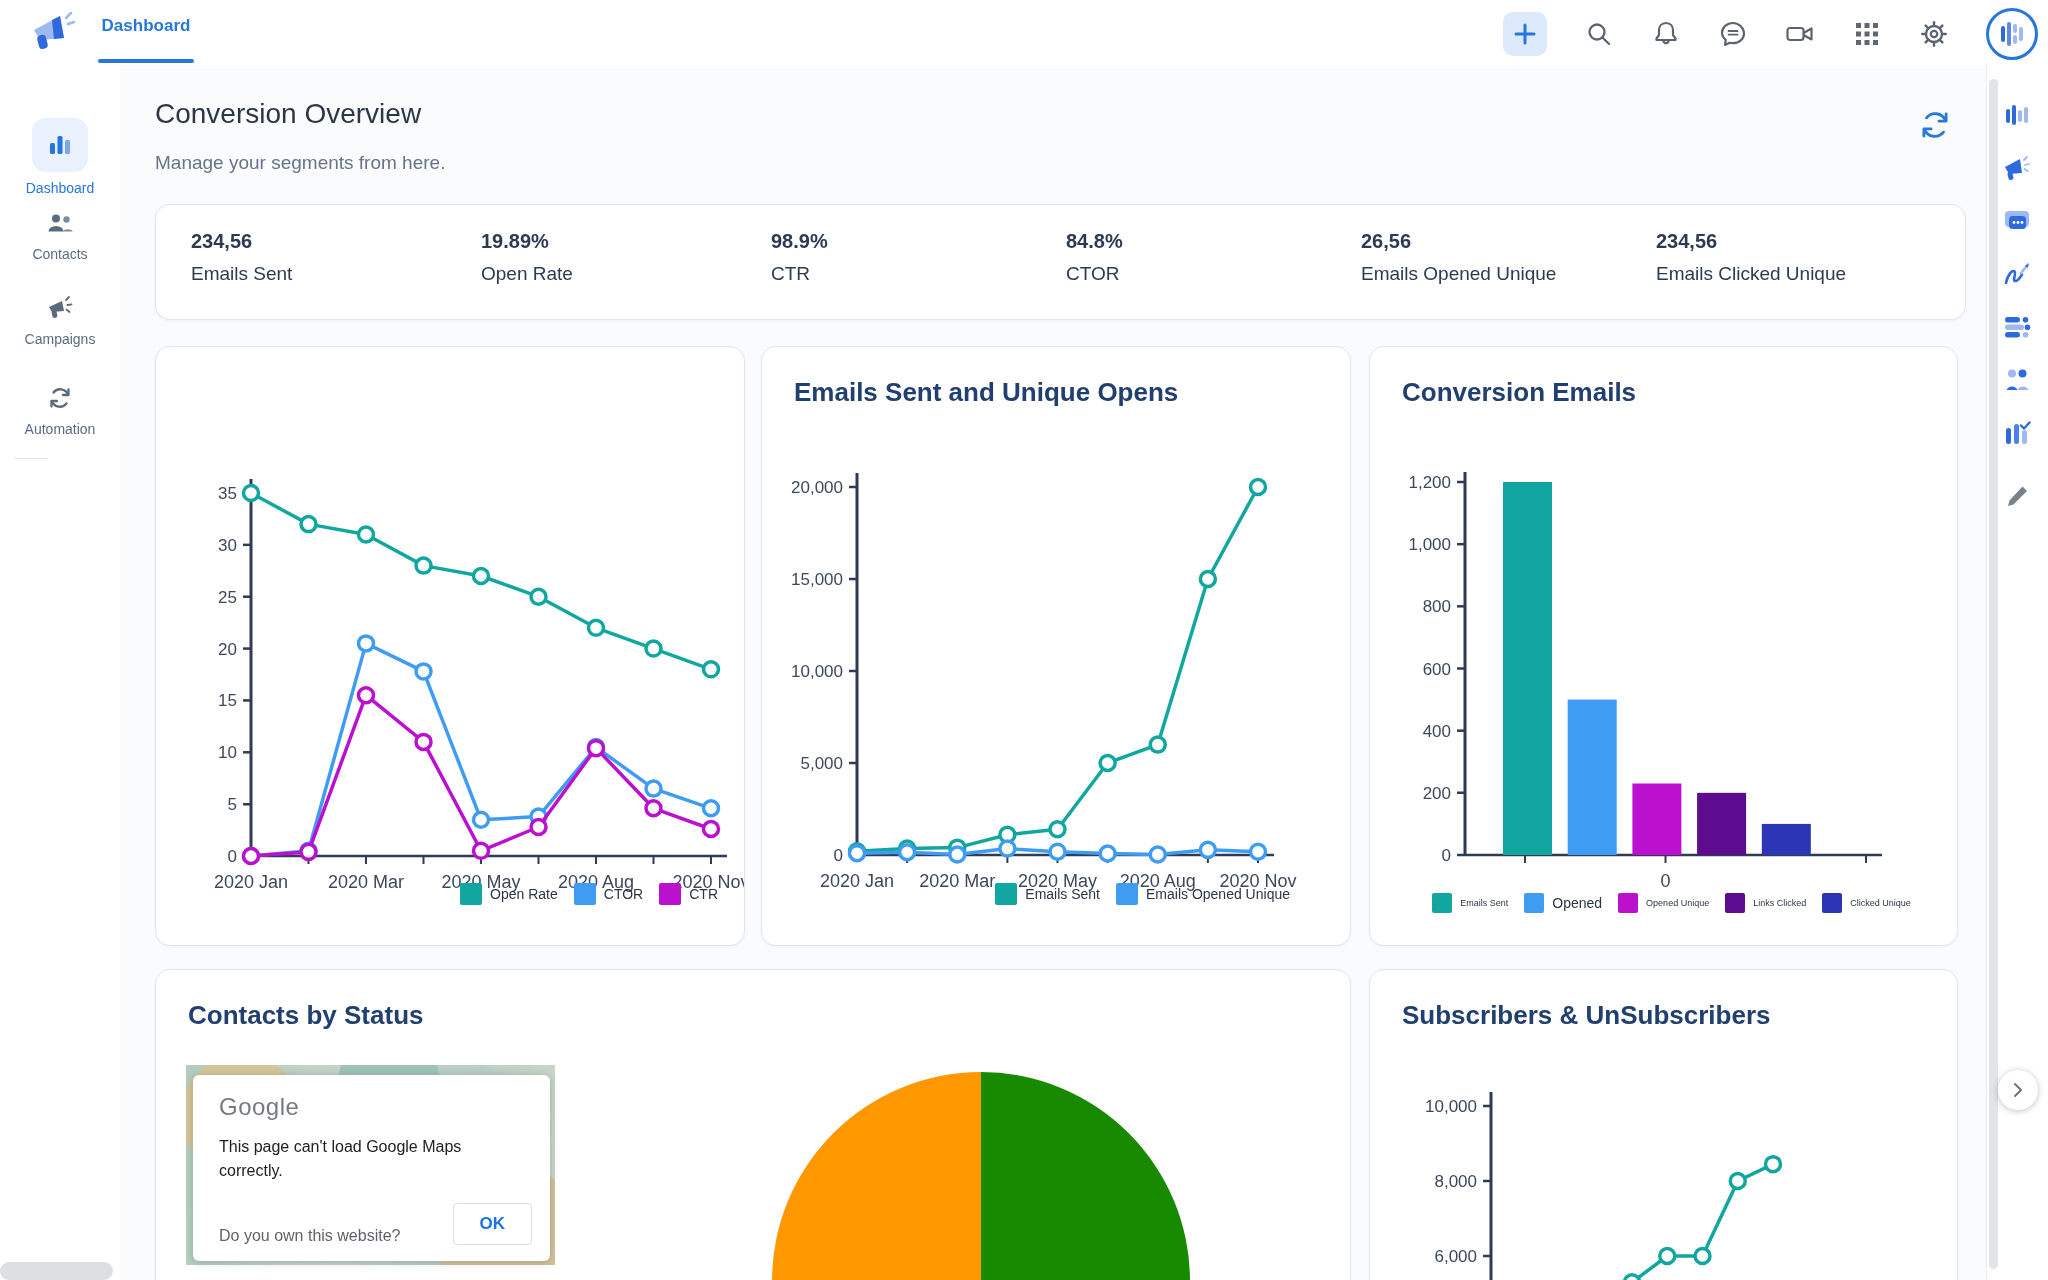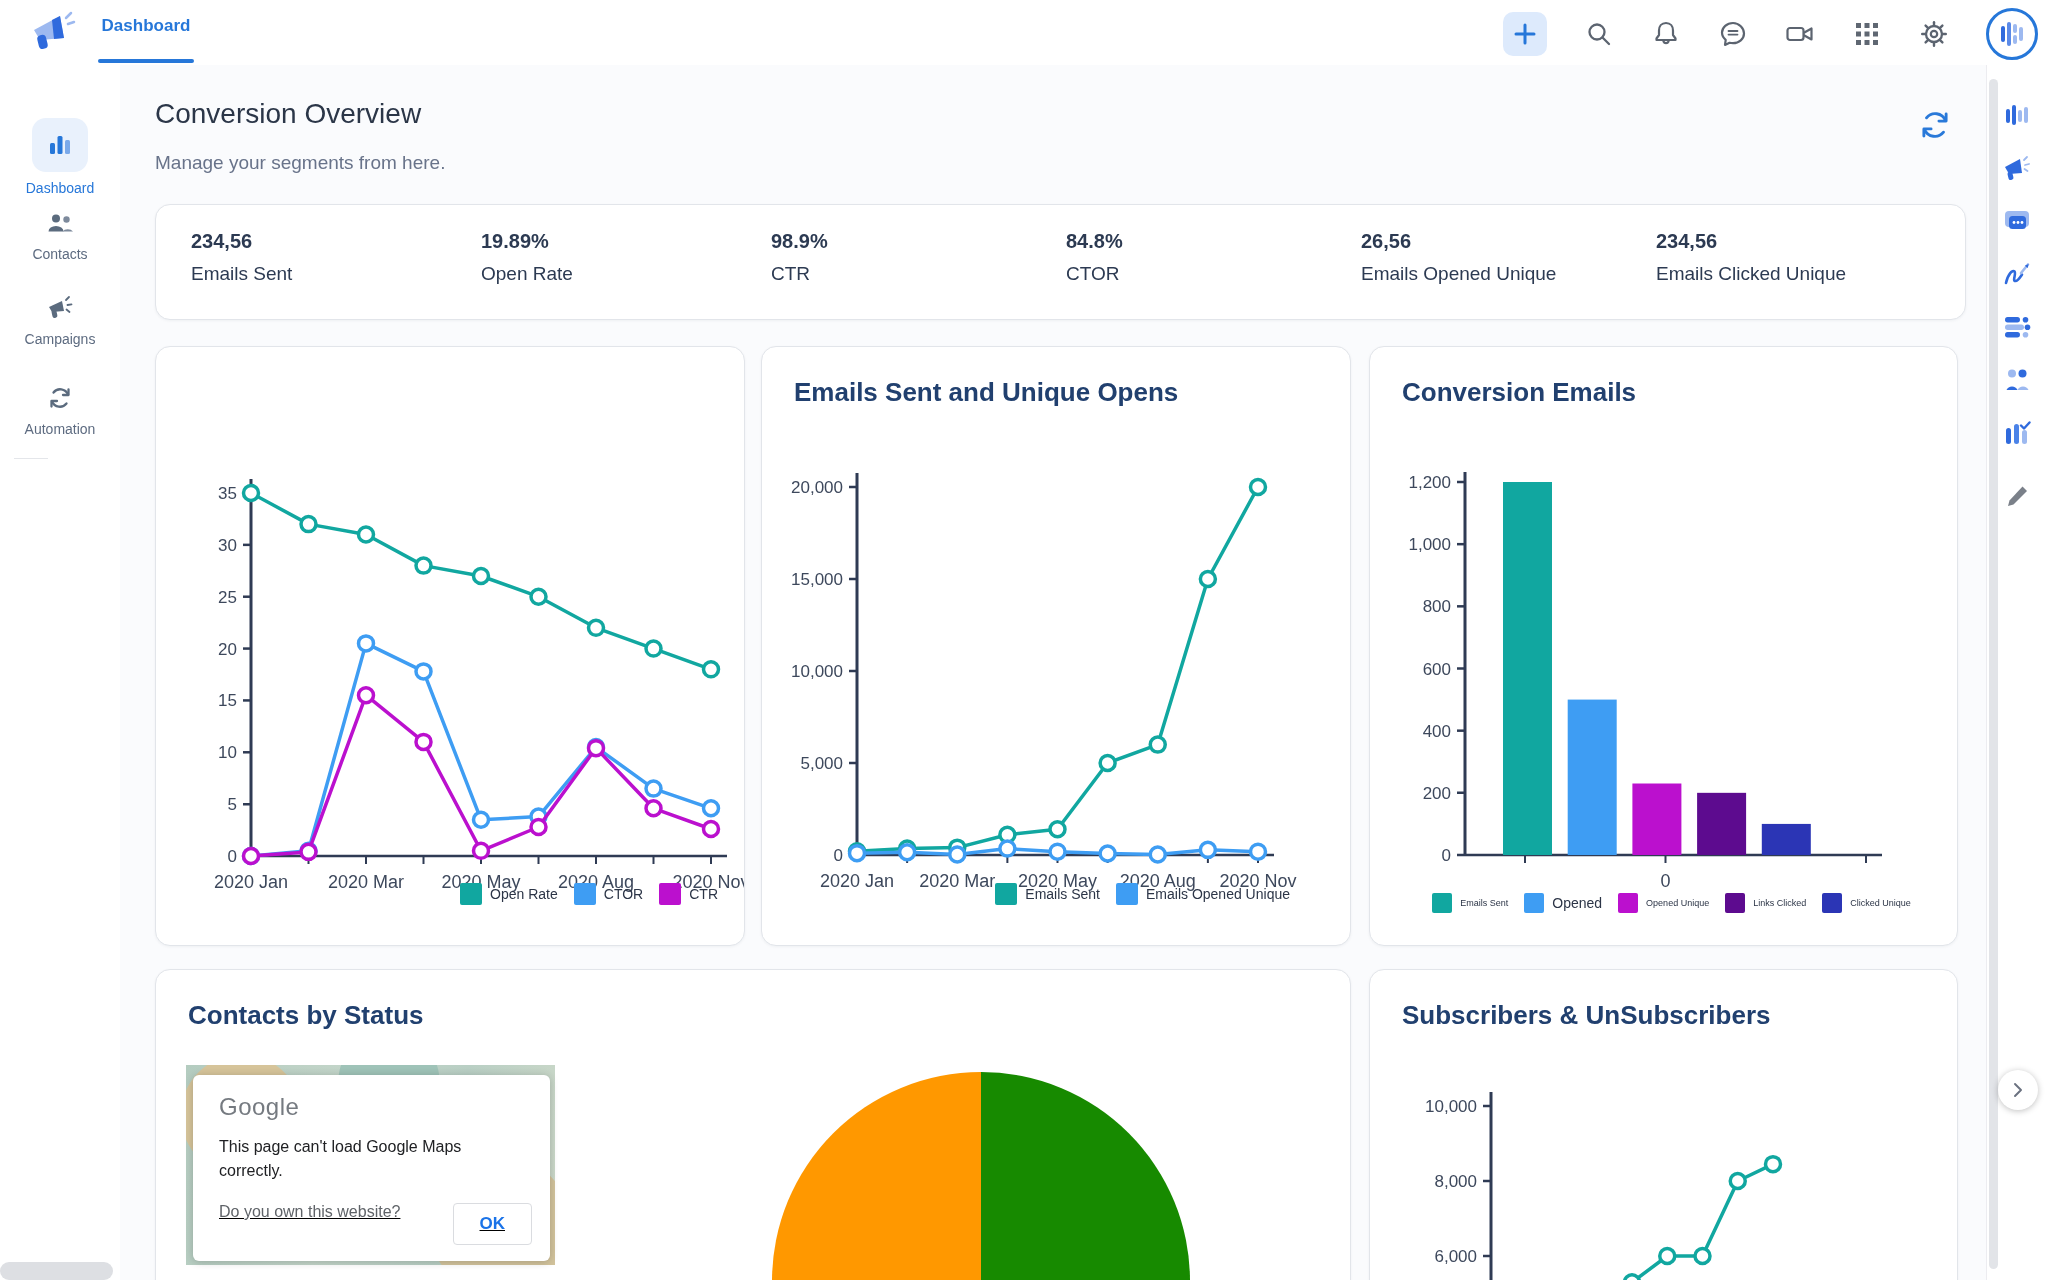--- a/index.html
+++ b/index.html
@@ -55,21 +55,21 @@
   #map{position:absolute;left:30px;top:95px;width:369px;height:200px;background-color:#bccfc4;
     background-image:
       radial-gradient(circle at 15% 25%, #d6c49a 0 60px, rgba(0,0,0,0) 61px),
       radial-gradient(circle at 85% 80%, #d2c39c 0 70px, rgba(0,0,0,0) 71px),
       radial-gradient(circle at 55% 8%, #9fc3b8 0 50px, rgba(0,0,0,0) 51px),
       linear-gradient(100deg,#b4ccc0 0%,#c3d5c9 40%,#b9cfc4 70%,#cdd9c9 100%);}
   #mapDialog{position:absolute;left:37px;top:105px;width:357px;height:186px;background:#fff;border-radius:6px;
     box-shadow:0 1px 8px rgba(0,0,0,.2);}
   #dlg-brand{position:absolute;left:26px;top:18px;font-size:24px;color:#757a80;letter-spacing:.5px;}
   #dlg-msg{position:absolute;left:26px;top:60px;width:300px;font-size:16px;line-height:1.5;color:#202124;}
-  #dlg-row{position:absolute;left:26px;right:18px;bottom:16px;display:flex;align-items:flex-start;justify-content:space-between;text-decoration:underline;}
+  #dlg-row{position:absolute;left:26px;right:18px;bottom:16px;display:flex;align-items:flex-end;justify-content:space-between;}
   #dlg-q{font-size:16px;color:#5f6368;}
   #dlg-ok{background:#fff;border:1px solid #dadce0;border-radius:4px;color:#1a73e8;font-weight:700;font-size:17px;padding:10px 26px;cursor:pointer;font-family:"Liberation Sans",sans-serif;}
   
   #halfpie{position:absolute;left:616px;top:102px;width:418px;height:209px;border-radius:209px 209px 0 0;}
   
   #chevBtn{position:absolute;left:1998px;top:1070px;width:40px;height:40px;border-radius:50%;background:#fff;
     box-shadow:0 1px 6px rgba(0,0,0,.25);display:flex;align-items:center;justify-content:center;cursor:pointer;}
   #hScroll{position:absolute;left:0;top:1262px;width:113px;height:18px;background:#dddfe3;border-radius:9px;cursor:pointer;}
 </style>
 </head>

